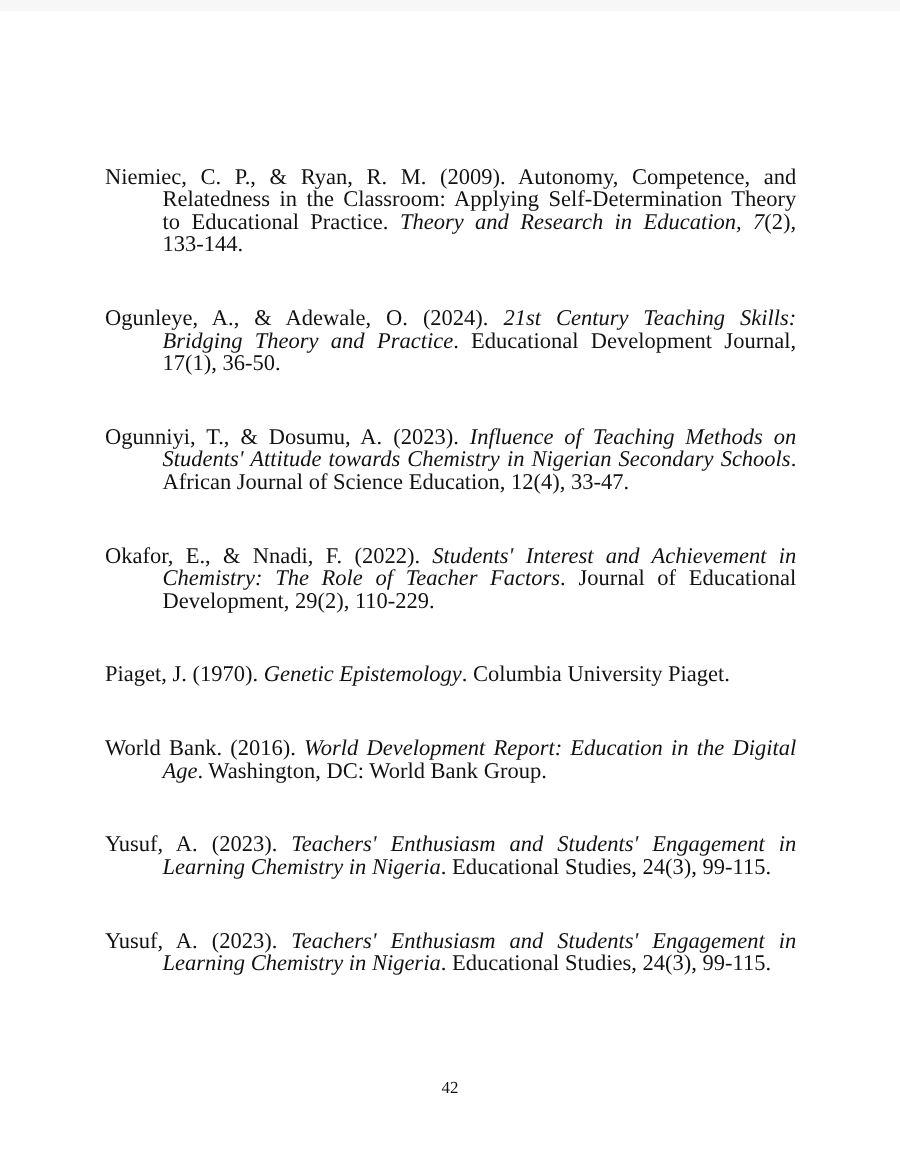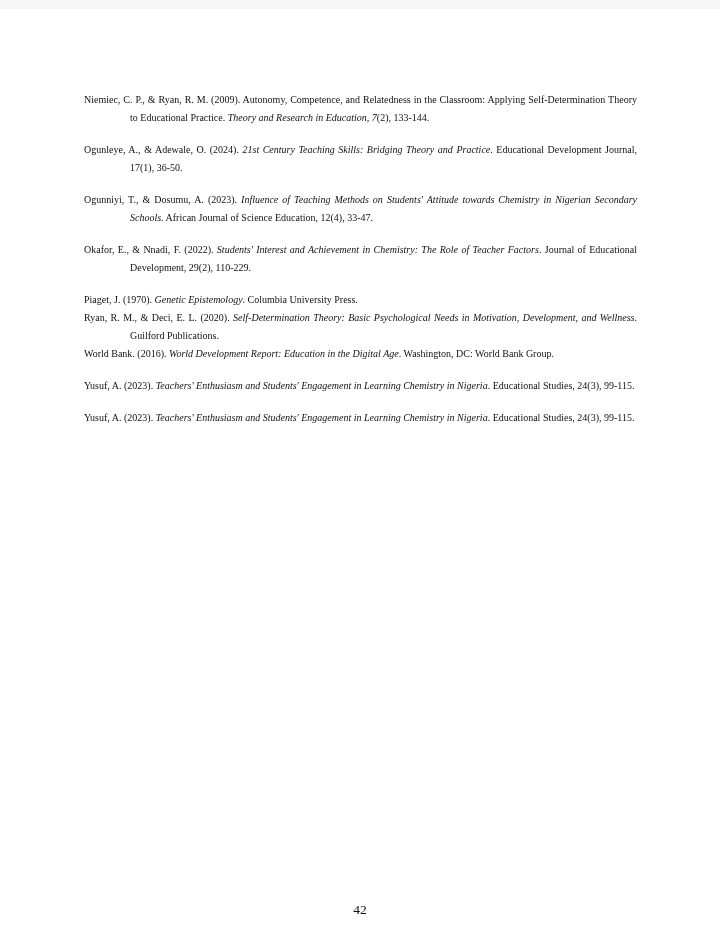--- a/index.html
+++ b/index.html
@@ -17,49 +17,49 @@
     width: 100%; height: 9px;
     background: #f7f7f7;
   }
   .references {
     position: absolute;
     top: 91px;
     left: 84px;
     width: 553px;
   }
   .ref {
-    font-size: 10px;
+    font-size: 18px;
     line-height: 18px;
     text-align: justify;
     padding-left: 46px;
     text-indent: -46px;
     color: #111111;
+    margin-top: 41px;
   }
   .ref.spaced { margin-bottom: 14px; }
   .ref .it { font-style: italic; }
   .page-number {
     position: absolute;
-    top: 902px;
+    top: 862px;
     left: 0;
     width: 100%;
     text-align: center;
     font-size: 13.5px;
     color: #111111;
   }
 </style>
 </head>
 <body>
 
 <div class="top-edge"></div>
 
 <div class="references">
     <div class="ref spaced"><span>Niemiec, C. P., &amp; Ryan, R. M. (2009). Autonomy, Competence, and Relatedness in the Classroom: Applying Self-Determination Theory to Educational Practice. </span><span class="it">Theory and Research in Education, 7</span><span>(2), 133-144.</span></div>
     <div class="ref spaced"><span>Ogunleye, A., &amp; Adewale, O. (2024). </span><span class="it">21st Century Teaching Skills: Bridging Theory and Practice</span><span>. Educational Development Journal, 17(1), 36-50.</span></div>
     <div class="ref spaced"><span>Ogunniyi, T., &amp; Dosumu, A. (2023). </span><span class="it">Influence of Teaching Methods on Students' Attitude towards Chemistry in Nigerian Secondary Schools</span><span>. African Journal of Science Education, 12(4), 33-47.</span></div>
     <div class="ref spaced"><span>Okafor, E., &amp; Nnadi, F. (2022). </span><span class="it">Students' Interest and Achievement in Chemistry: The Role of Teacher Factors</span><span>. Journal of Educational Development, 29(2), 110-229.</span></div>
-    <div class="ref"><span>Piaget, J. (1970). </span><span class="it">Genetic Epistemology</span><span>. Columbia University Press.</span></div>
-    <div class="ref"><span>Ryan, R. M., &amp; Deci, E. L. (2020). </span><span class="it">Self-Determination Theory: Basic Psychological Needs in Motivation, Development, and Wellness</span><span>. Guilford Publications.</span></div>
+    <div class="ref"><span>Piaget, J. (1970). </span><span class="it">Genetic Epistemology</span><span>. Columbia University Piaget.</span></div>
     <div class="ref spaced"><span>World Bank. (2016). </span><span class="it">World Development Report: Education in the Digital Age</span><span>. Washington, DC: World Bank Group.</span></div>
     <div class="ref spaced"><span>Yusuf, A. (2023). </span><span class="it">Teachers' Enthusiasm and Students' Engagement in Learning Chemistry in Nigeria</span><span>. Educational Studies, 24(3), 99-115.</span></div>
     <div class="ref"><span>Yusuf, A. (2023). </span><span class="it">Teachers' Enthusiasm and Students' Engagement in Learning Chemistry in Nigeria</span><span>. Educational Studies, 24(3), 99-115.</span></div>
   </div>
 
 <div class="page-number">42</div>
 
 </body></html>

